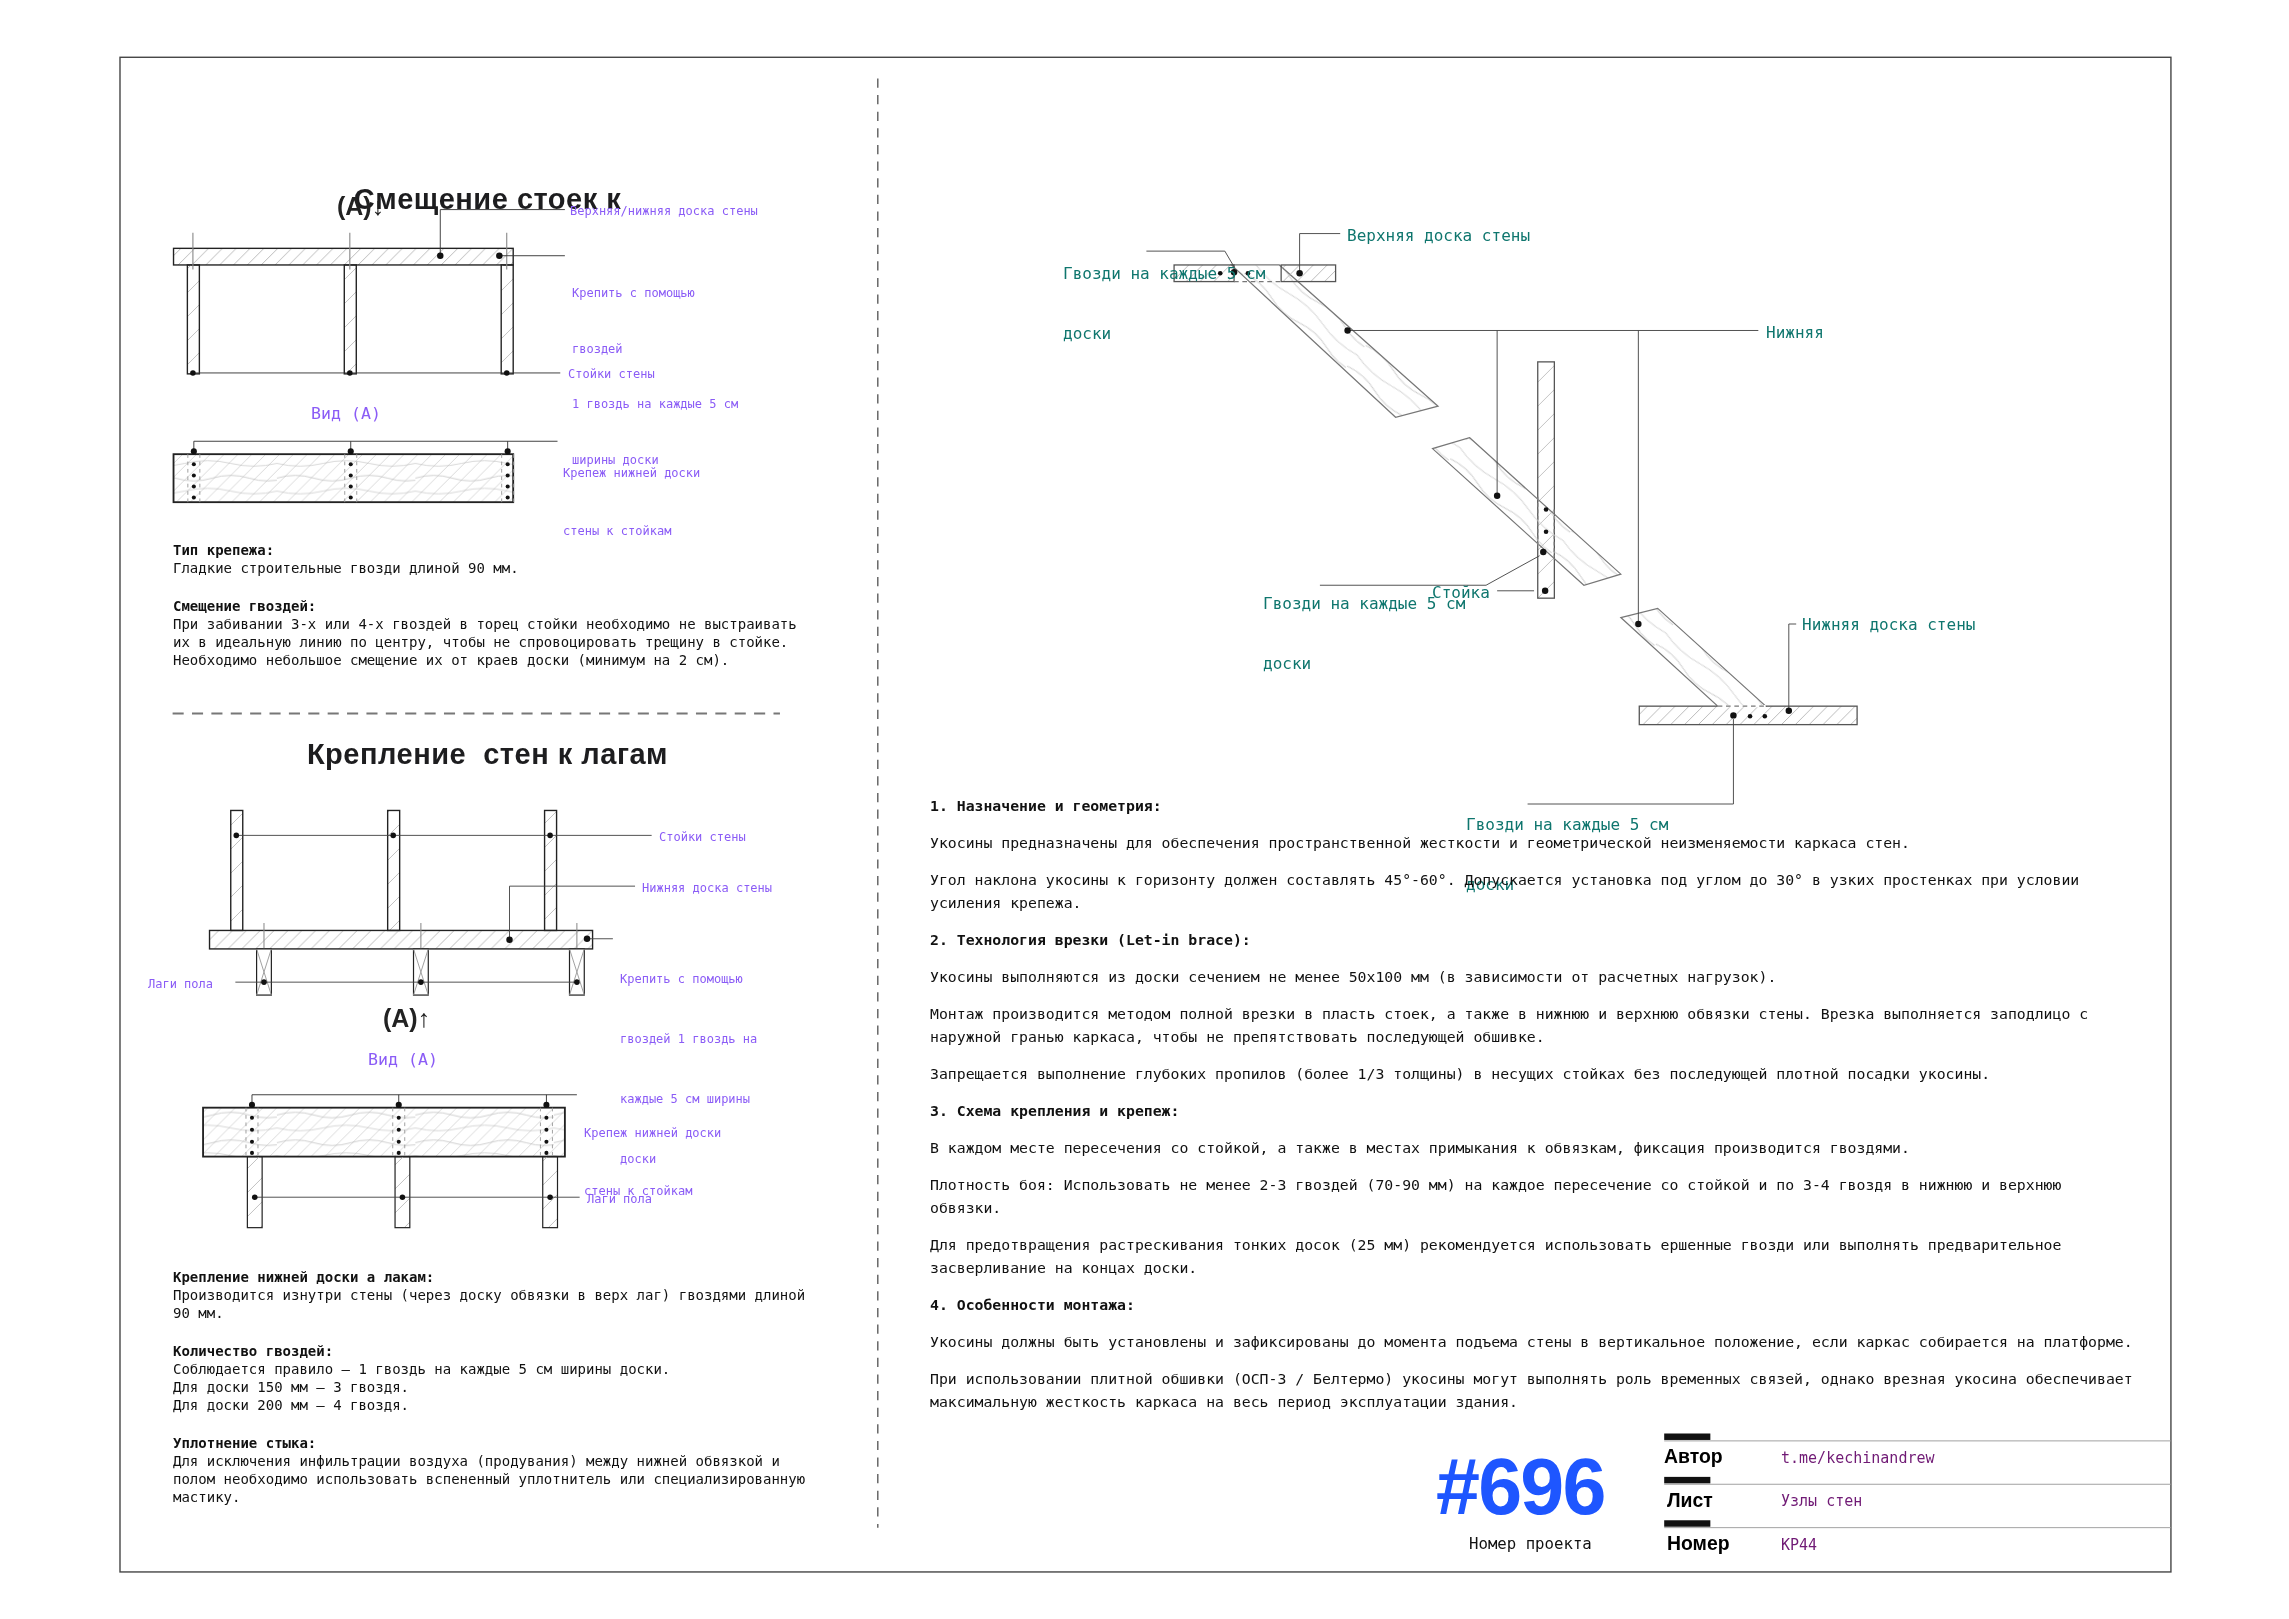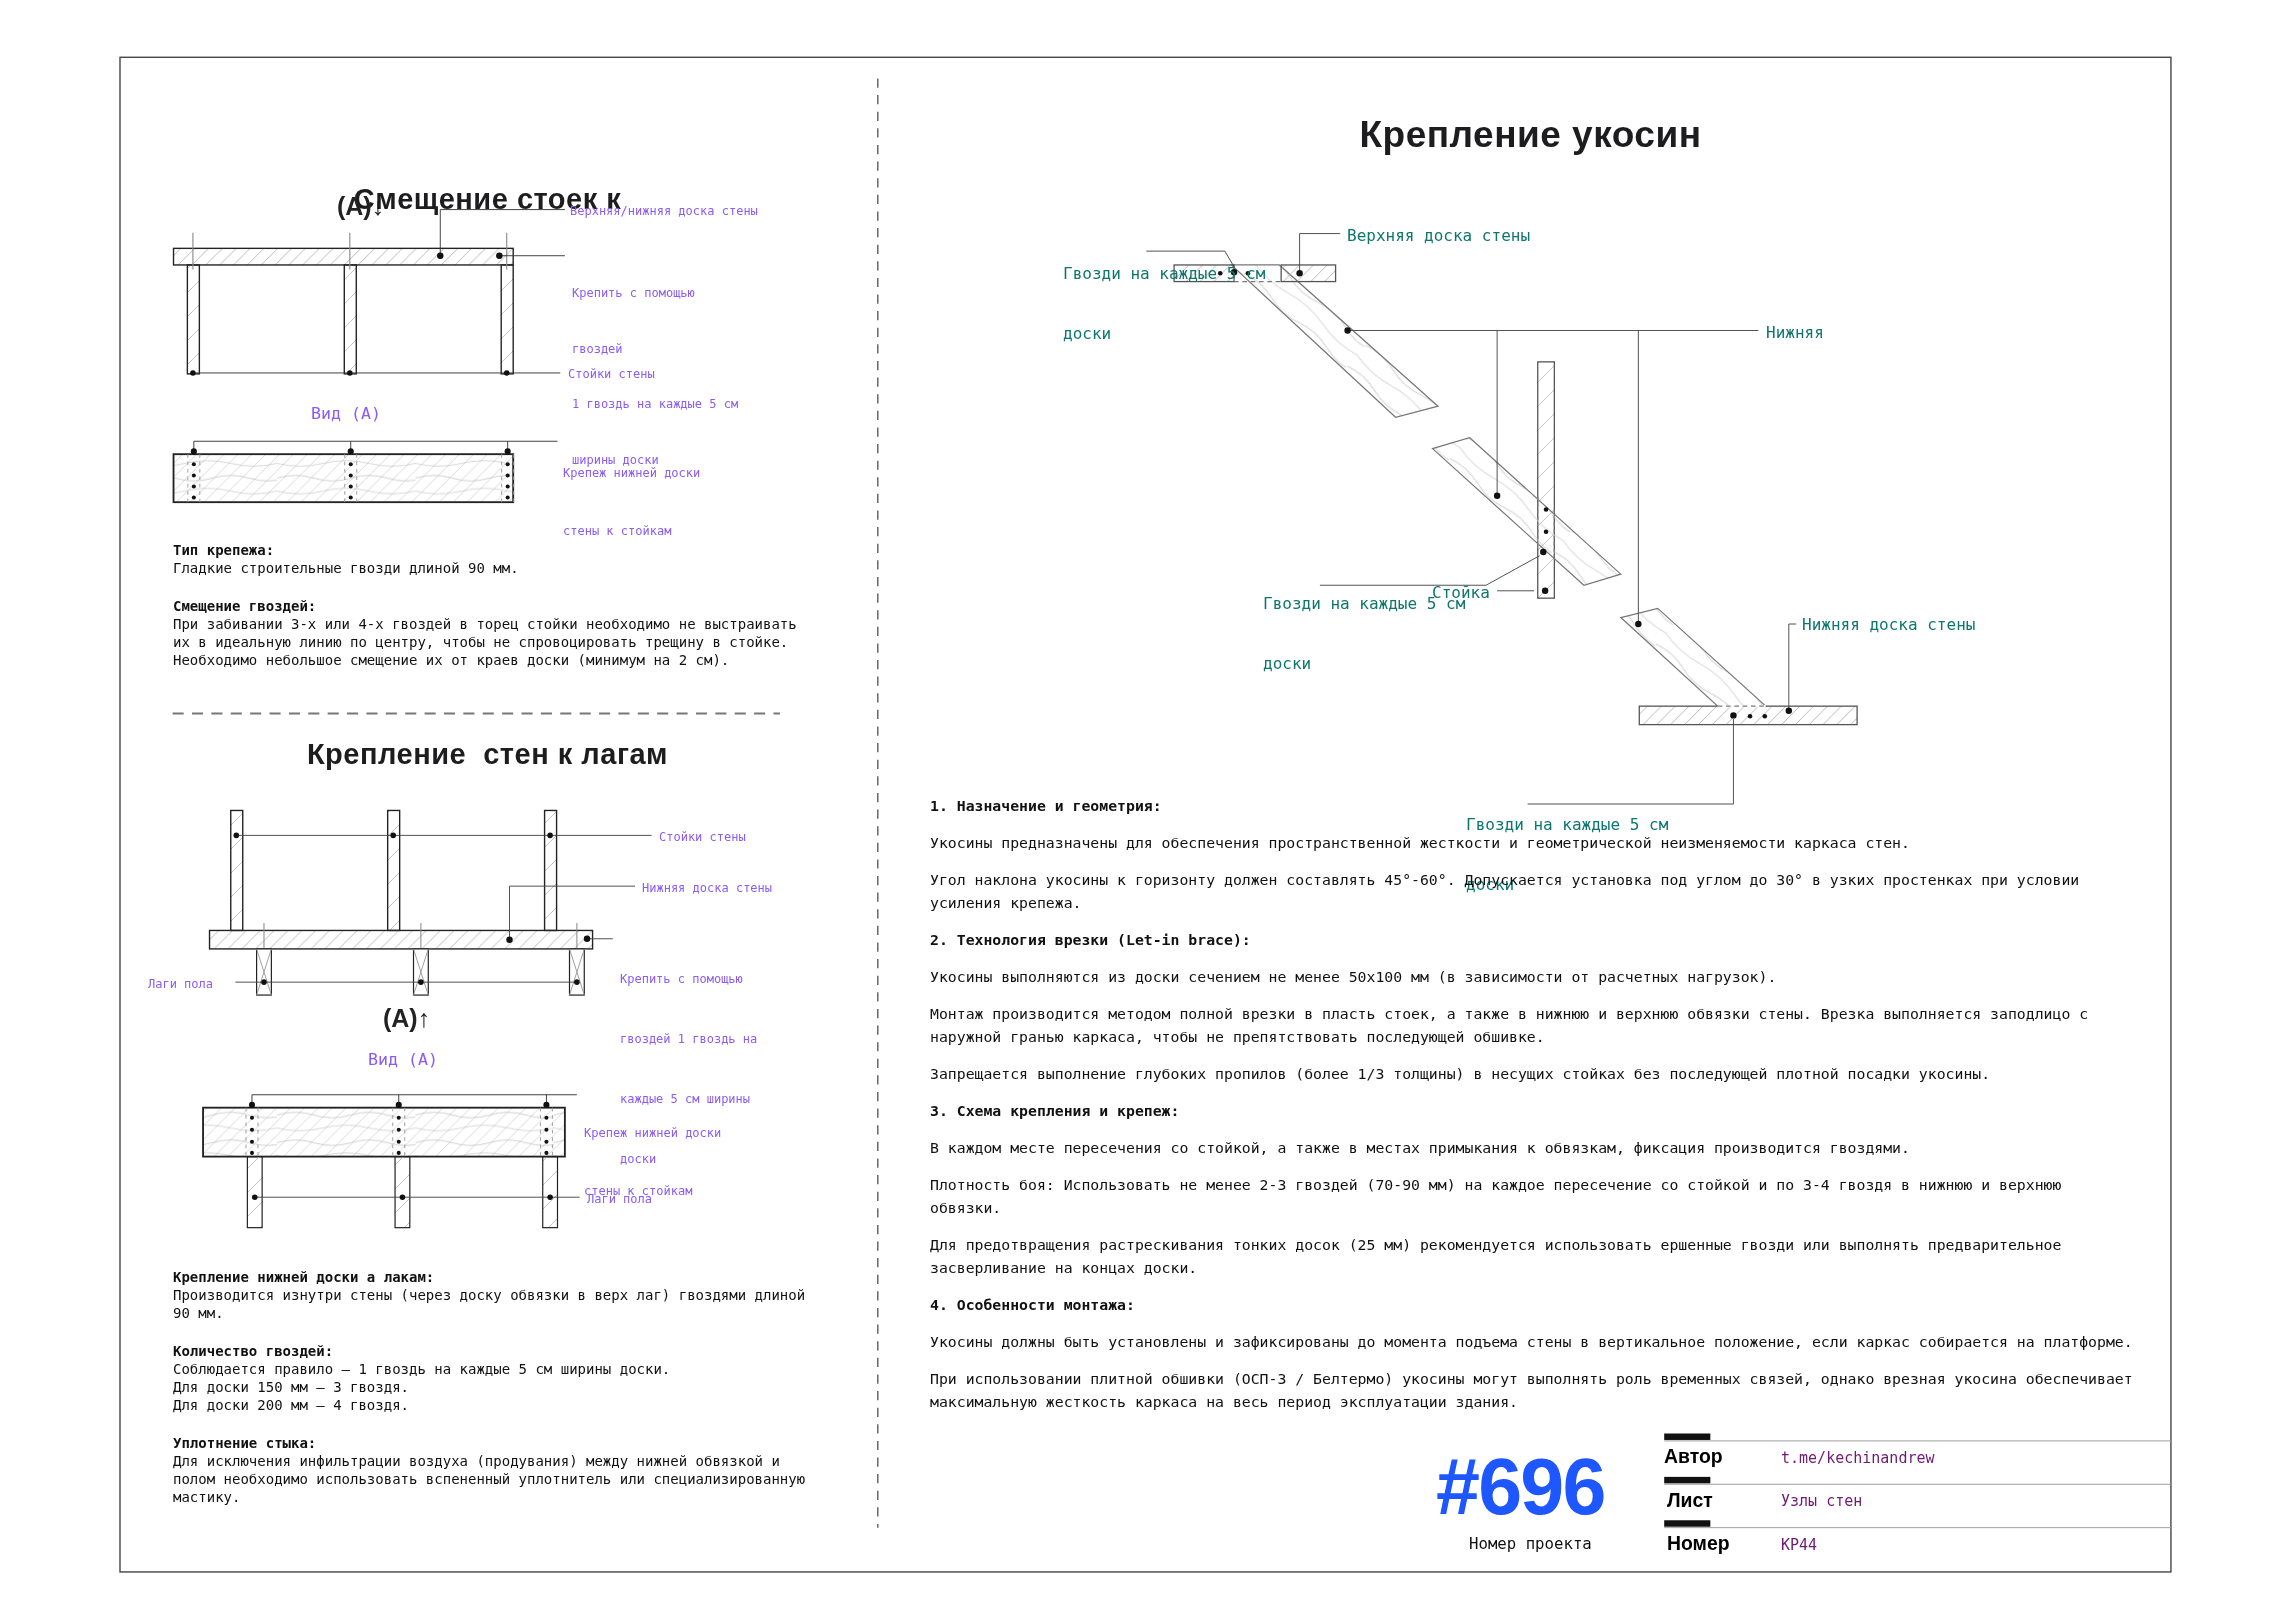--- a/index.html
+++ b/index.html
@@ -244,21 +244,20 @@
   <div class="abs ann" style="left:148px;top:975px;">Лаги пола</div>
   <div class="abs marker" style="left:351px;top:1004px;width:111px;">(А)↑</div>
   <div class="abs view" style="left:343px;top:1050px;width:120px;">Вид (А)</div>
   <div class="abs ann" style="left:584px;top:1085px;line-height:19.4px;">
     <div>Крепеж нижней доски</div>
     <div>стены к стойкам</div>
   </div>
   <div class="abs ann" style="left:587px;top:1190px;">Лаги пола</div>
   <div class="notes" style="left:173px;top:1268px;width:646px;"><div class="nblk"><div class="nh">Крепление нижней доски а лакам:</div><div class="nl">Производится изнутри стены (через доску обвязки в верх лаг) гвоздями длиной</div><div class="nl">90 мм.</div></div><div class="nblk"><div class="nh">Количество гвоздей:</div><div class="nl">Соблюдается правило — 1 гвоздь на каждые 5 см ширины доски.</div><div class="nl">Для доски 150 мм — 3 гвоздя.</div><div class="nl">Для доски 200 мм — 4 гвоздя.</div></div><div class="nblk"><div class="nh">Уплотнение стыка:</div><div class="nl">Для исключения инфильтрации воздуха (продувания) между нижней обвязкой и</div><div class="nl">полом необходимо использовать вспененный уплотнитель или специализированную</div><div class="nl">мастику.</div></div></div>
 
-  <div class="abs title t3">Крепление укосин</div>
   <div class="abs ann3" style="left:1063px;top:224px;">
     <div>Гвозди на каждые 5 см</div>
     <div>доски</div>
   </div>
   <div class="abs ann3" style="left:1347px;top:226px;">Верхняя доска стены</div>
   <div class="abs ann3" style="left:1766px;top:323px;">Нижняя</div>
   <div class="abs ann3" style="left:1263px;top:554px;">
     <div>Гвозди на каждые 5 см</div>
     <div>доски</div>
   </div>

